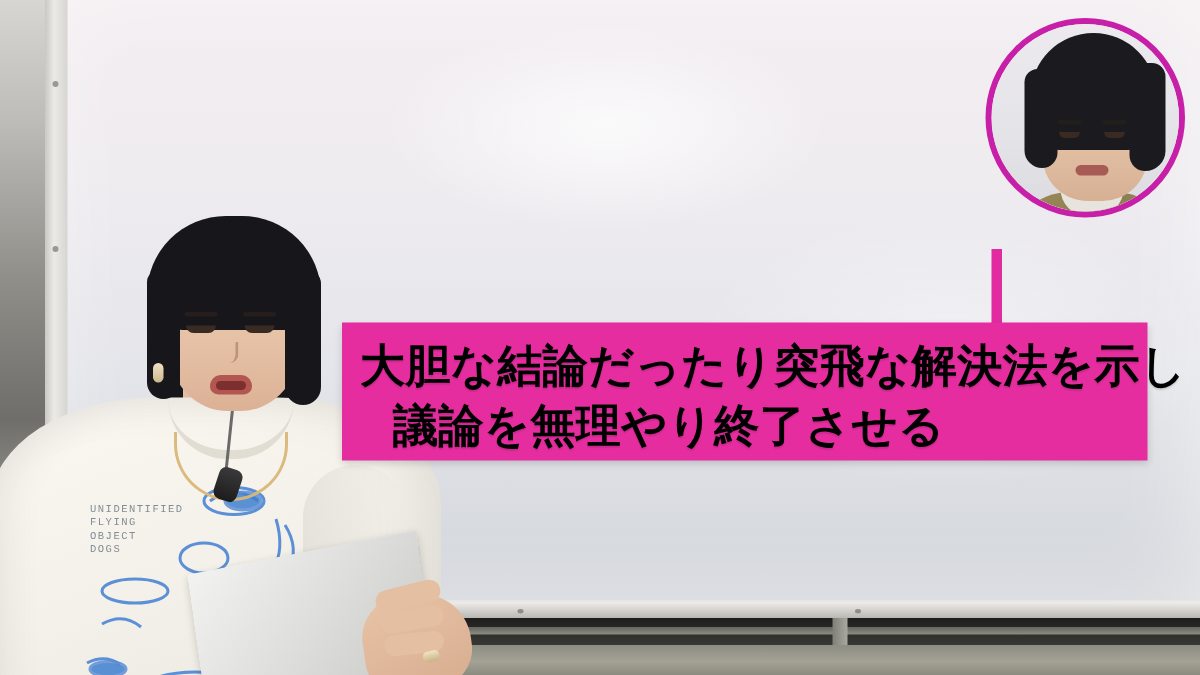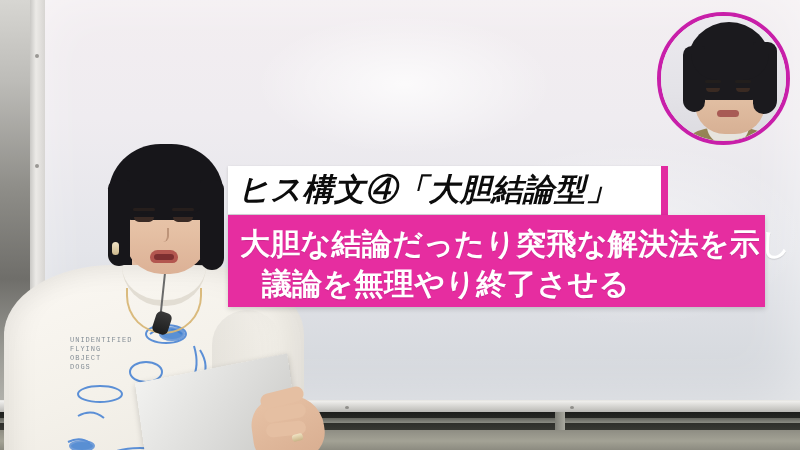--- a/index.html
+++ b/index.html
@@ -72,21 +72,21 @@
     position:absolute;left:0;top:418px;width:800px;height:5px;
     background:linear-gradient(180deg,#6e6f68,#9b9c93);
     opacity:.85;
   }
   .tray-leg{
     position:absolute;top:412px;width:10px;height:18px;
     background:linear-gradient(90deg,#7f7f77,#a9a9a0);
   }
 
   
-  .presenter{position:absolute;left:14px;top:60px;width:300px;height:390px;text-decoration:underline;}
+  .presenter{position:absolute;left:4px;top:60px;width:300px;height:390px;text-decoration:underline;}
   .neck{
     position:absolute;left:118px;top:168px;width:62px;height:70px;
     background:linear-gradient(180deg,#e6c3a9,#dcb69c);
     border-radius:18px;
   }
   .shirt{
     position:absolute;left:-10px;top:205px;width:300px;height:250px;
     background:linear-gradient(160deg,#fbf8f3 0%, #f4f1ea 45%, #e9e5dd 100%);
     border-radius:110px 110px 0 0 / 70px 70px 0 0;
     box-shadow:inset -16px 0 34px rgba(0,0,0,.07), inset 14px 0 24px rgba(0,0,0,.05);
@@ -271,21 +271,21 @@
     position:absolute;left:661px;top:166px;width:7px;height:50px;
     background:#e22ba0;
   }
   .sub-box{
     position:absolute;left:228px;top:215px;width:537px;height:92px;
     background:#e62da0;
     box-shadow:0 2px 5px rgba(0,0,0,.16);
   }
   .sub-line{
     position:absolute;left:12px;
-    color:#ffffff;
+    color:#000000;
     font-family:"Liberation Sans","DejaVu Sans",sans-serif;
     font-weight:700;
     font-size:30px;
     letter-spacing:.3px;
     white-space:nowrap;
     text-shadow:0 1px 1px rgba(0,0,0,.12);
   }
   .sub-line.l1{top:9px;}
   .sub-line.l2{top:49px;margin-left:22px;}
 </style>
@@ -387,23 +387,20 @@
       <div class="pip-hair-r"></div>
       <div class="pip-bangs"></div>
       <div class="pip-brow" style="left:44px;top:64px"></div>
       <div class="pip-brow" style="left:74px;top:64px"></div>
       <div class="pip-eye" style="left:45px;top:72px"></div>
       <div class="pip-eye" style="left:75px;top:72px"></div>
       <div class="pip-mouth"></div>
     </div>
   </div>
 
-  <div class="title-box">
-    <div class="title-text">ヒス構文④「大胆結論型」</div>
-  </div>
   <div class="title-accent"></div>
 
   <div class="sub-box">
     <div class="sub-line l1">大胆な結論だったり突飛な解決法を示し</div>
     <div class="sub-line l2">議論を無理やり終了させる</div>
   </div>
 
 </div>
 
 </body></html>

